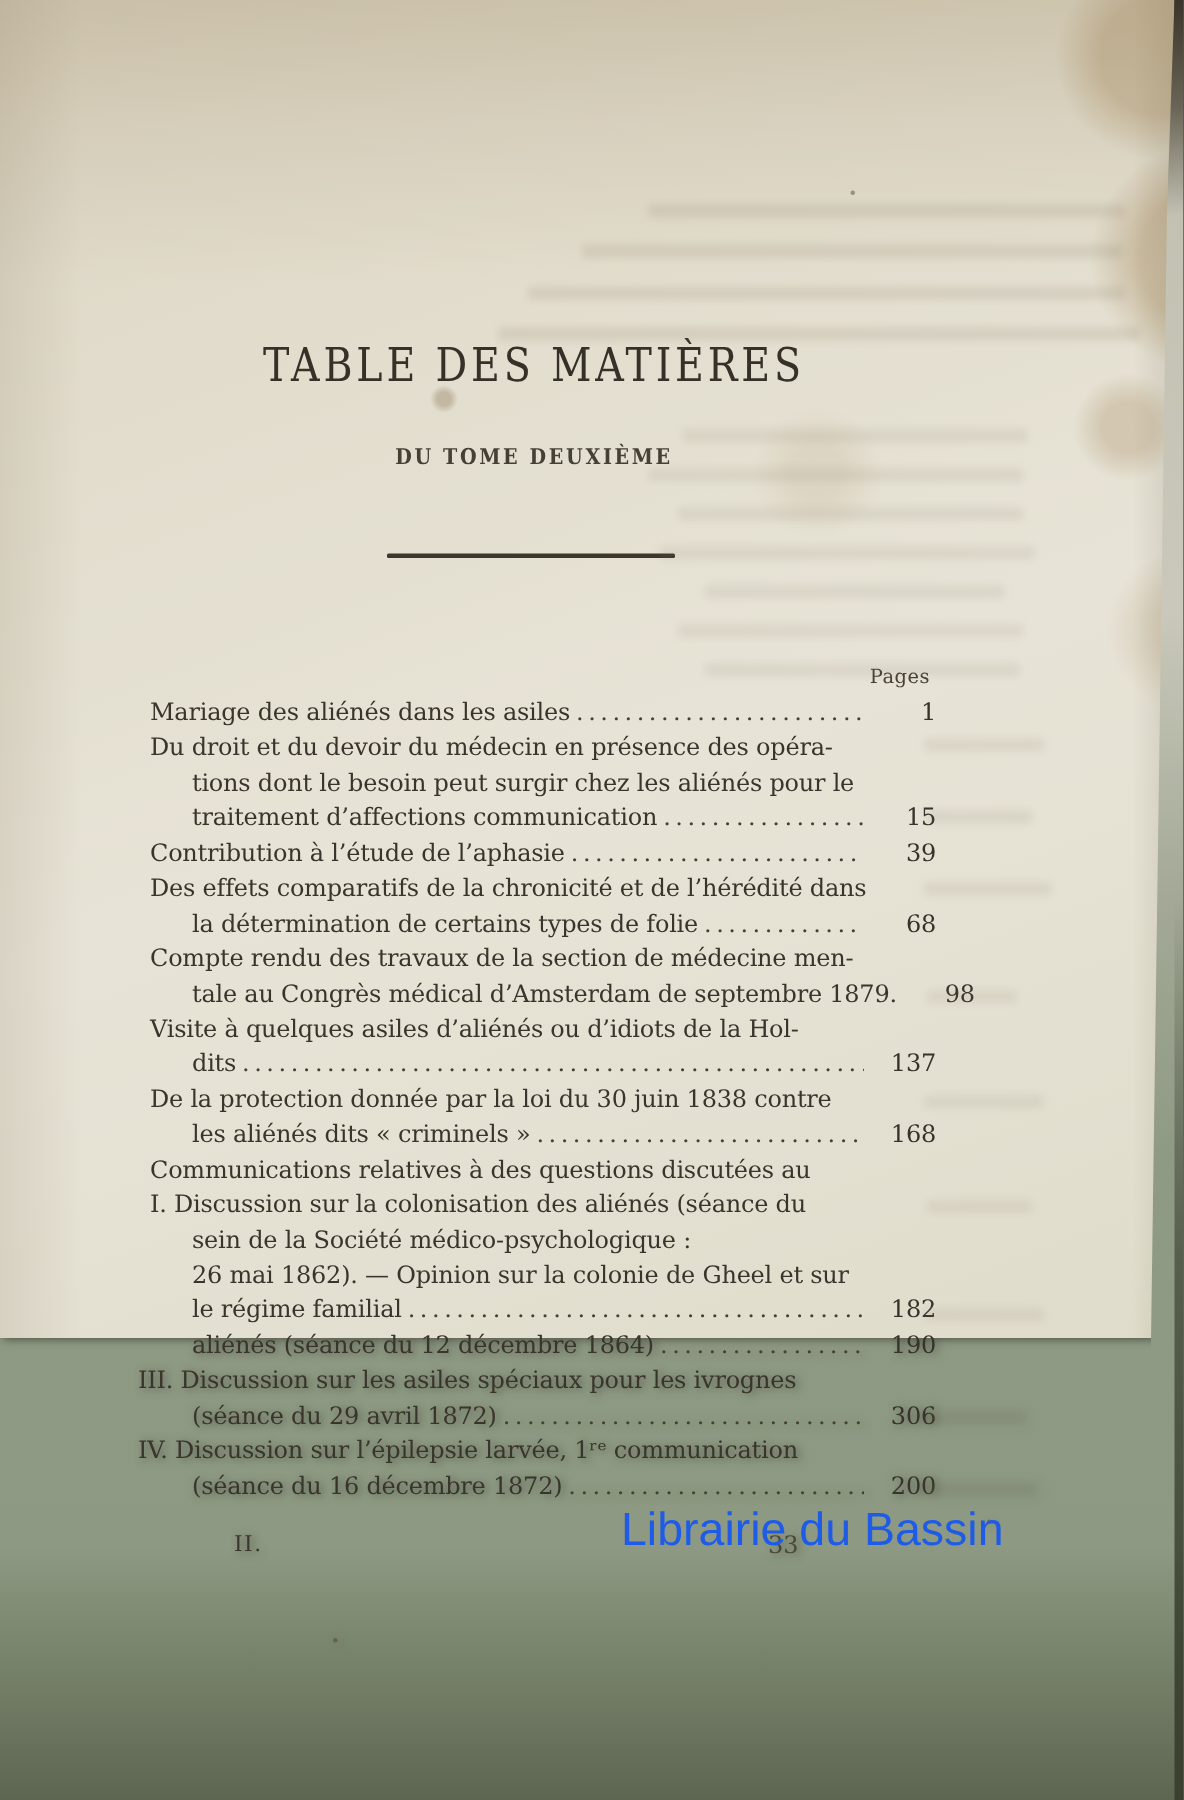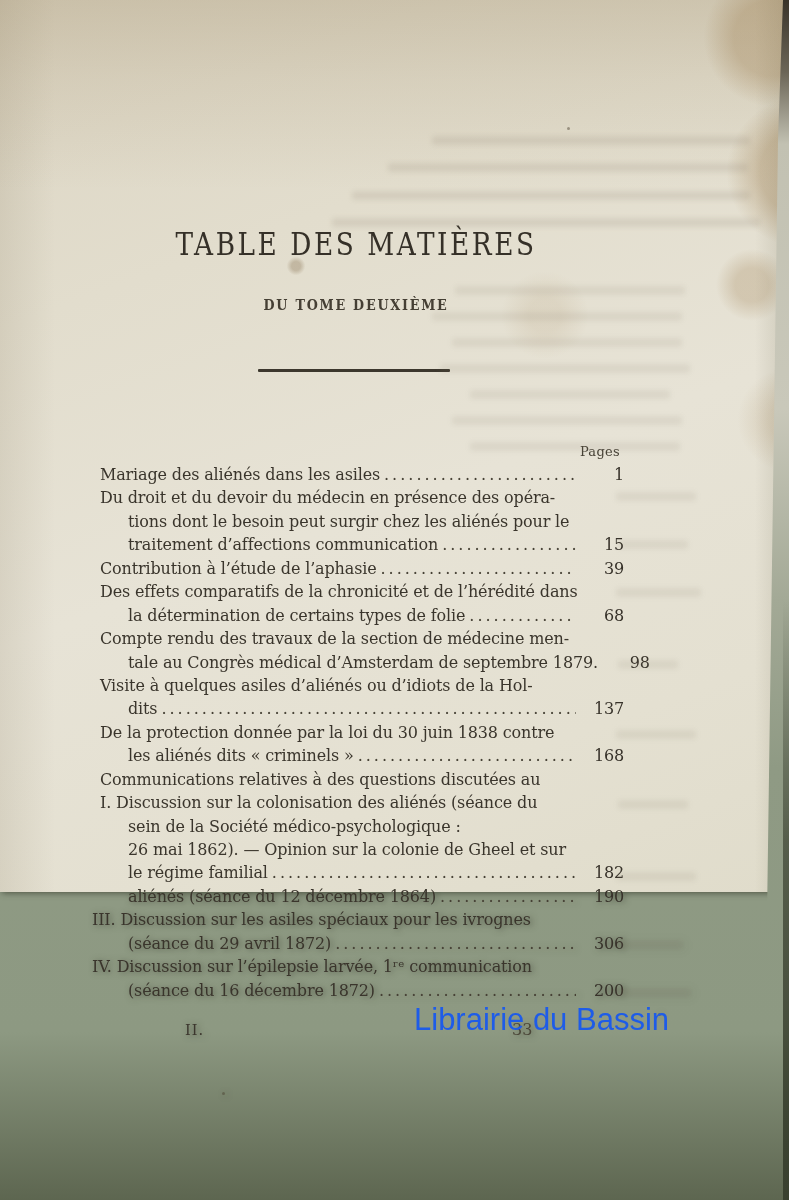--- a/index.html
+++ b/index.html
@@ -40,21 +40,21 @@
   .toc{position:absolute;left:100px;top:444px;width:524px;color:#3a352c;font-size:16px;letter-spacing:-0.15px;}
   .pages-label{position:absolute;top:0;right:4px;font-size:13px;letter-spacing:.3px;color:#464135;}
   #toc-lines{margin-top:19px;}
   .line{display:flex;align-items:baseline;line-height:23.45px;height:23.45px;white-space:pre;}
   .txt{flex:0 0 auto;}
   .leader{flex:1 1 0;min-width:0;overflow:hidden;letter-spacing:3px;margin:0 2px 0 4px;color:#454034;}
   .pg{flex:0 0 auto;width:46px;text-align:right;color:#37322a;}
   .pg:empty{width:0;}
   .cont{padding-left:28px;}
   .hang{margin-left:-8px;}
-  .signature{position:absolute;left:156px;top:1022px;font-size:14.5px;letter-spacing:1px;color:#3b362d;margin-left:29px;}
+  .signature{position:absolute;left:156px;top:1022px;font-size:14.5px;letter-spacing:1px;color:#3b362d;}
   .faintnum{position:absolute;left:512px;top:1020px;font-size:16px;color:rgba(62,55,43,.82);z-index:2;}
   .watermark{
     position:absolute;left:414px;top:1002px;z-index:5;
     font-family:Liberation Sans, sans-serif;
     font-size:31px;font-weight:400;color:#1e5ce8;white-space:nowrap;
   }
   .ghost{position:absolute;height:9px;background:rgba(133,124,98,.15);filter:blur(2.6px);border-radius:3px;z-index:1;}
   .ghost.m{background:rgba(130,122,98,.11);}
   .speck{position:absolute;width:3px;height:3px;border-radius:50%;background:rgba(70,60,45,.45);}
 </style>

